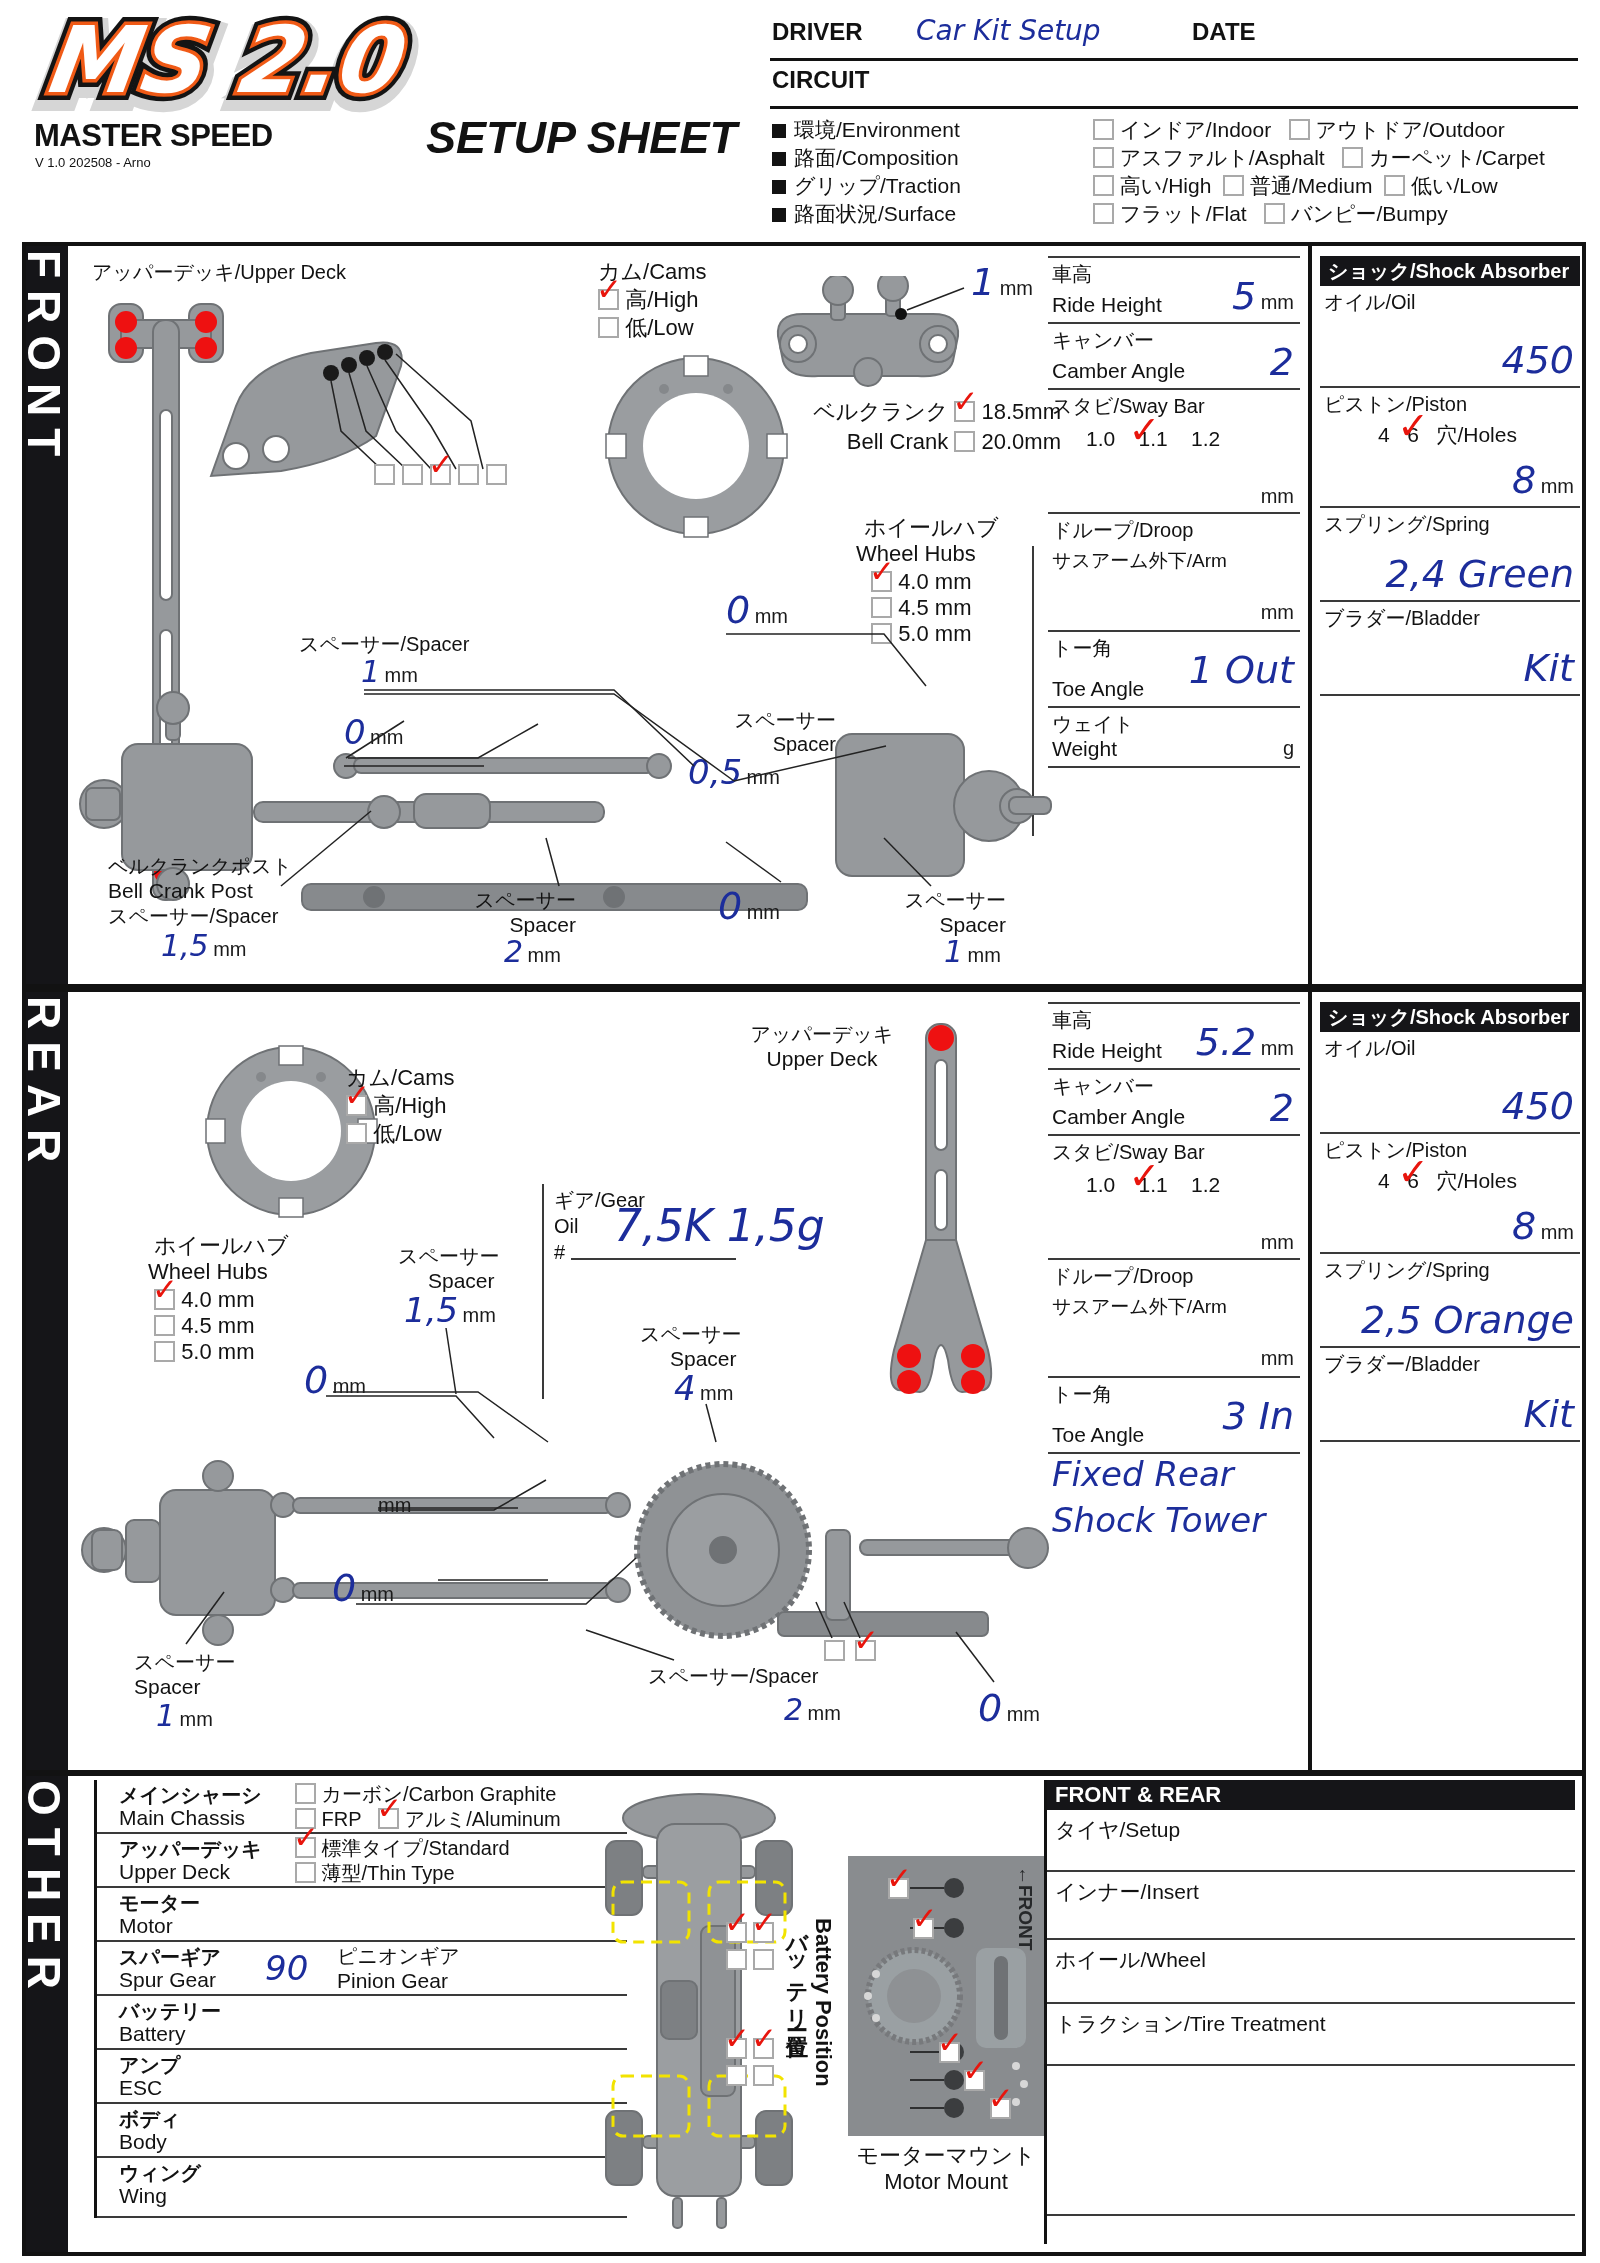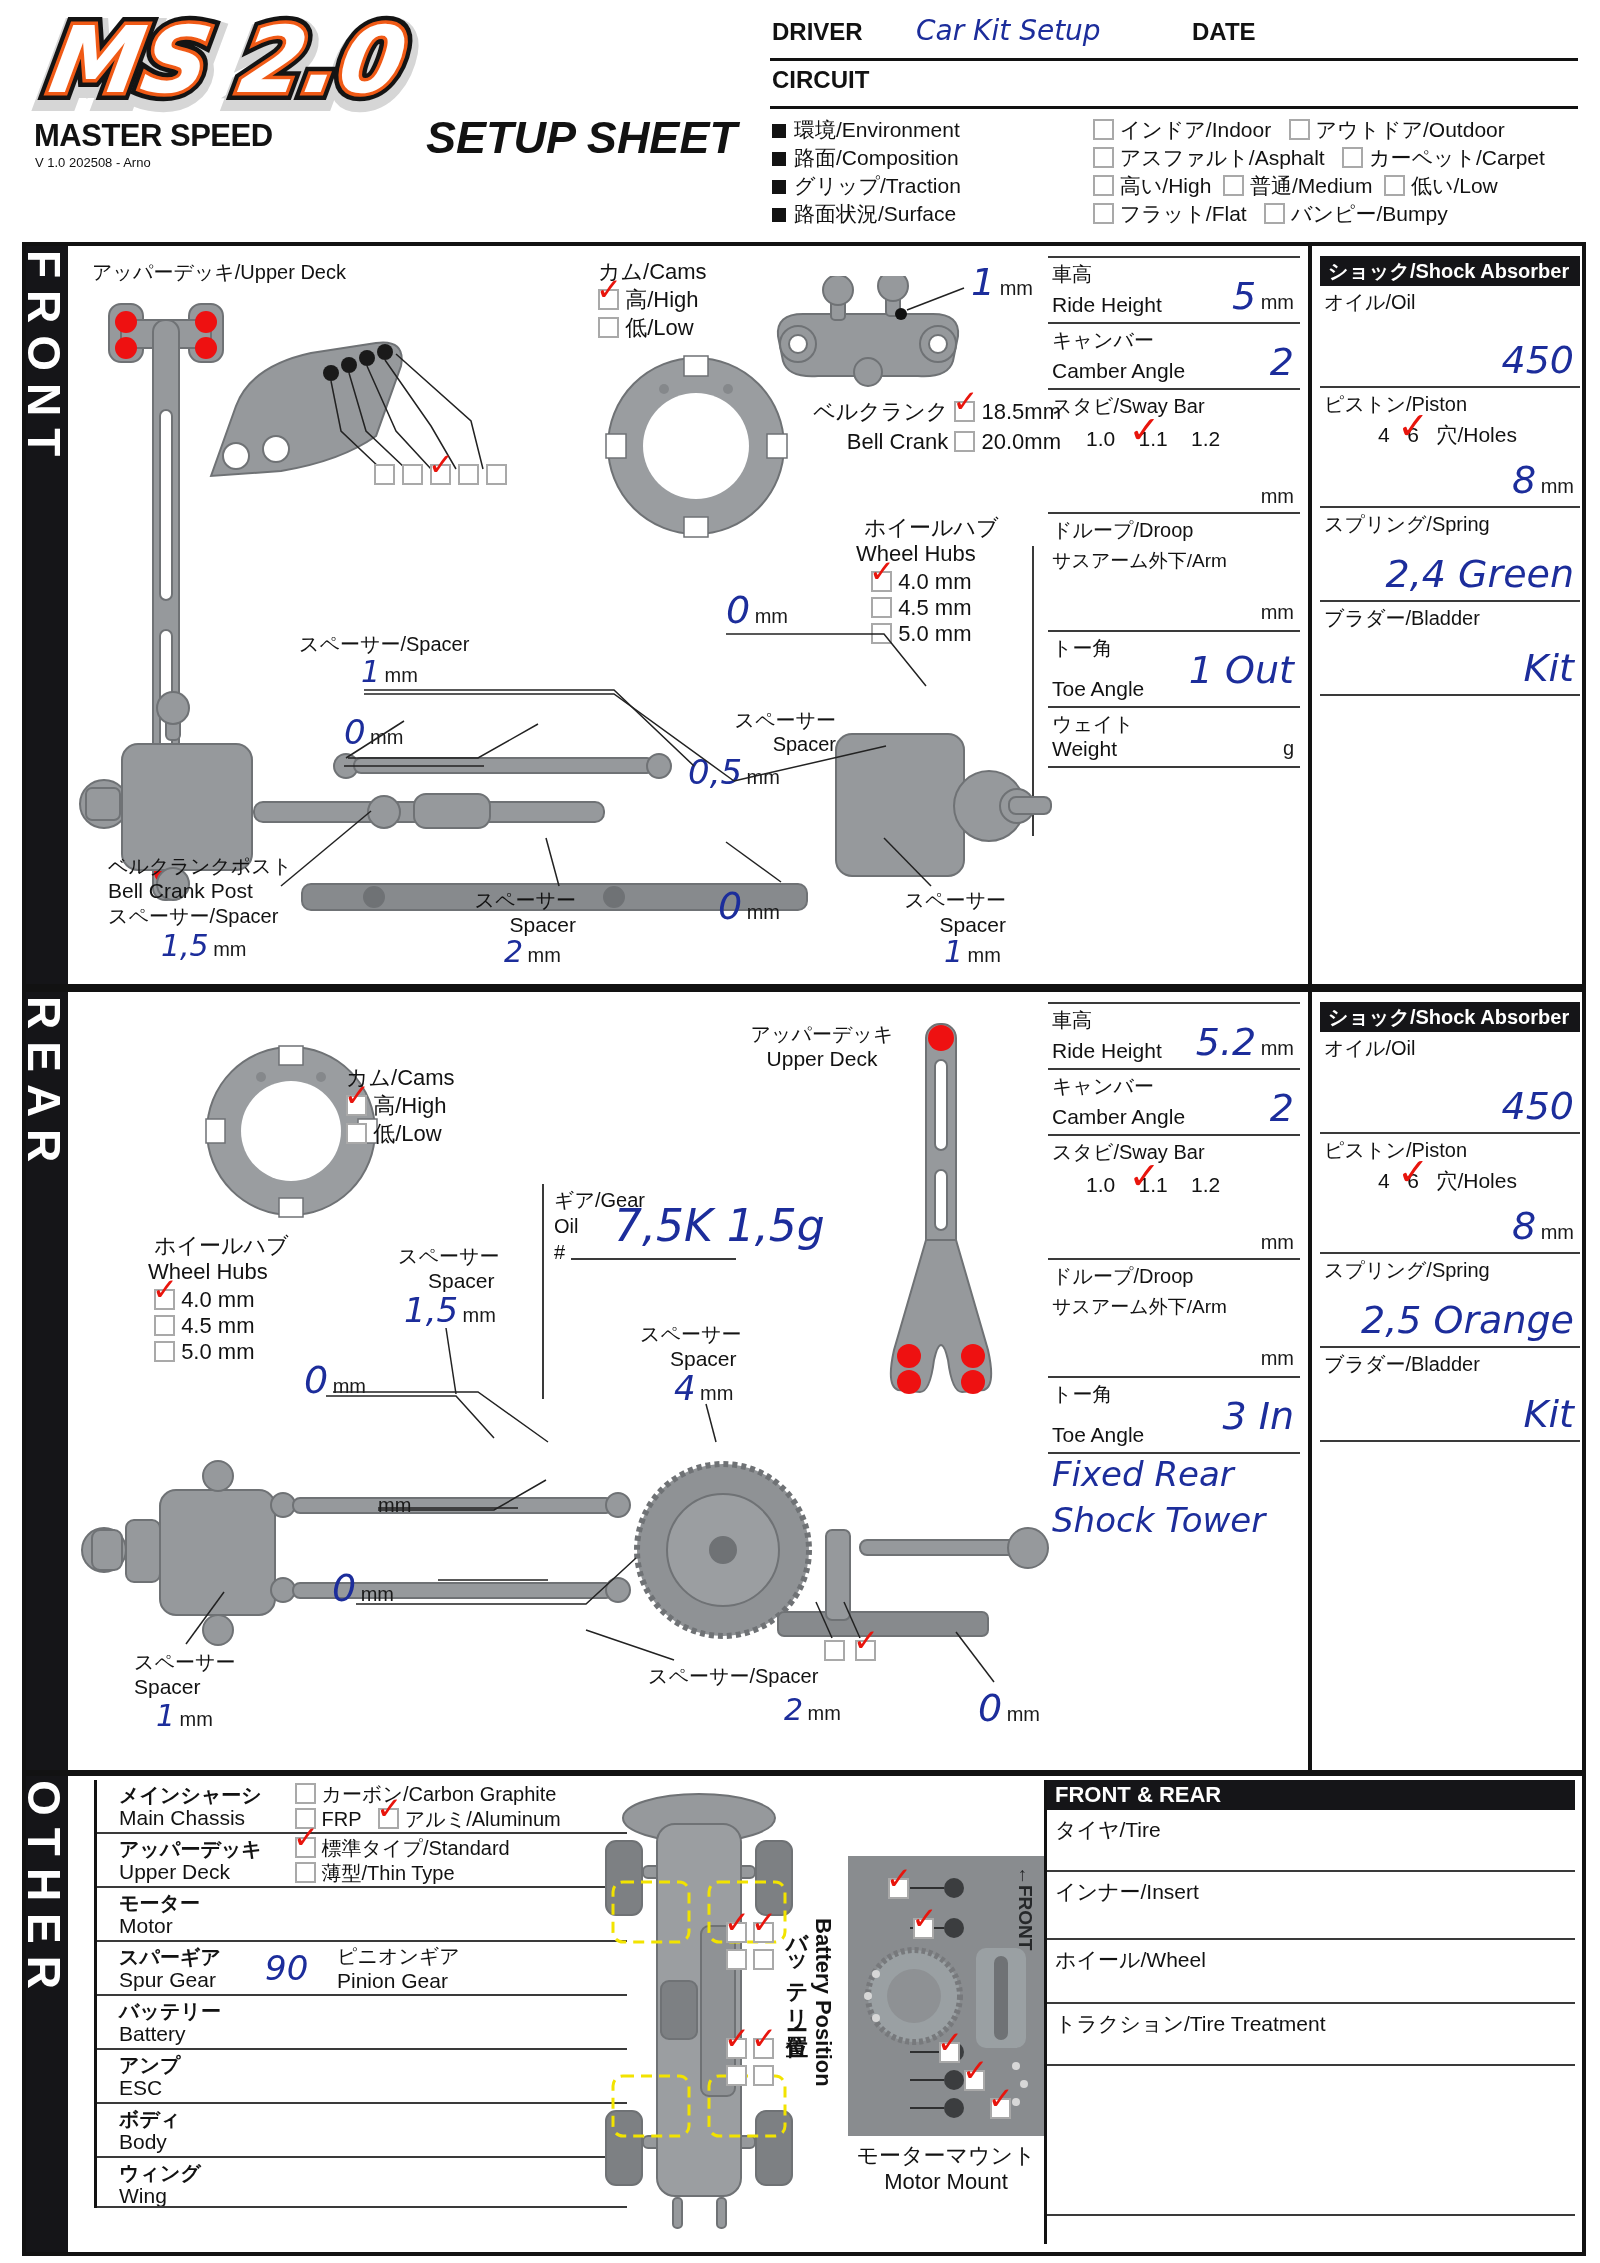--- a/index.html
+++ b/index.html
@@ -651,21 +651,21 @@
         <div class="oen">Battery</div>
       </div>
       <div class="orow">
         <div class="ojp">アンプ</div>
         <div class="oen">ESC</div>
       </div>
       <div class="orow">
         <div class="ojp">ボディ</div>
         <div class="oen">Body</div>
       </div>
-      <div class="orow" style="border-bottom:none;height:50px;">
+      <div class="orow" style="border-bottom:none;height:60px;">
         <div class="ojp">ウィング</div>
         <div class="oen">Wing</div>
         <div class="hline" style="left:0;bottom:0;width:100%;"></div>
       </div>
     </div>
 
     <svg class="abs" style="left:575px;top:10px;" width="196" height="448" viewBox="0 0 196 448">
       <g class="svg-gray">
         <ellipse cx="98" cy="32" rx="76" ry="24"></ellipse>
         <rect x="5" y="55" width="36" height="74" rx="10" fill="#7d8083"></rect>
@@ -747,21 +747,21 @@
       <span class="chk abs on" style="left:40px;top:242px;"><span class="ck">✓</span></span>
       <span class="abs vert b" style="left:166px;top:10px;font-size:19px;color:#26282a;height:150px;">←FRONT</span>
     </div>
     <div class="abs t22" style="left:822px;top:366px;width:196px;text-align:center;">モーターマウント</div>
     <div class="abs t22" style="left:822px;top:392px;width:196px;text-align:center;">Motor Mount</div>
 
     <div class="bigdiv" style="left:1018px;top:4px;bottom:8px;width:3px;"></div>
     <div class="abs" style="left:1021px;top:4px;width:528px;">
       <div class="blackhdr" style="font-size:22px;">FRONT &amp; REAR</div>
       <div class="fr-row" style="height:60px;">
-        <div class="fr-lbl">タイヤ/Tire</div>
+        <div class="fr-lbl">タイヤ/Setup</div>
       </div>
       <div class="fr-row" style="height:66px;">
         <div class="fr-lbl">インナー/Insert</div>
       </div>
       <div class="fr-row" style="height:62px;">
         <div class="fr-lbl">ホイール/Wheel</div>
       </div>
       <div class="fr-row" style="height:60px;">
         <div class="fr-lbl">トラクション/Tire Treatment</div>
       </div>

